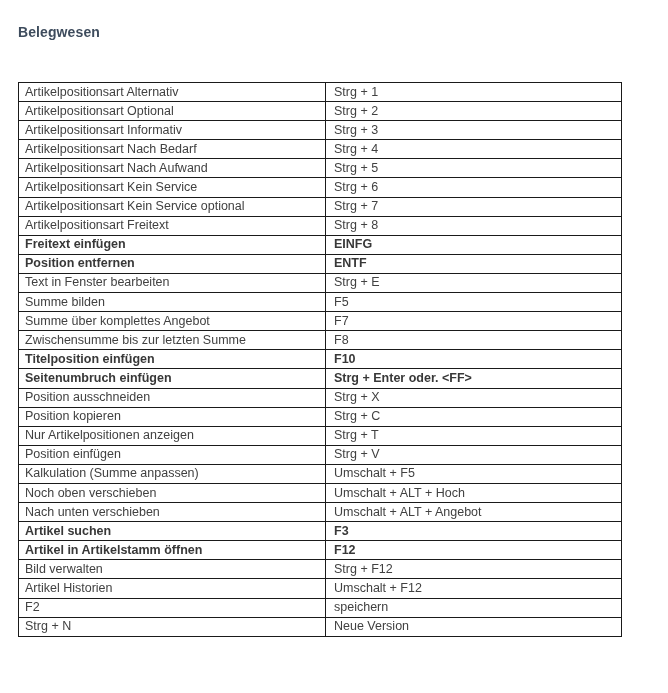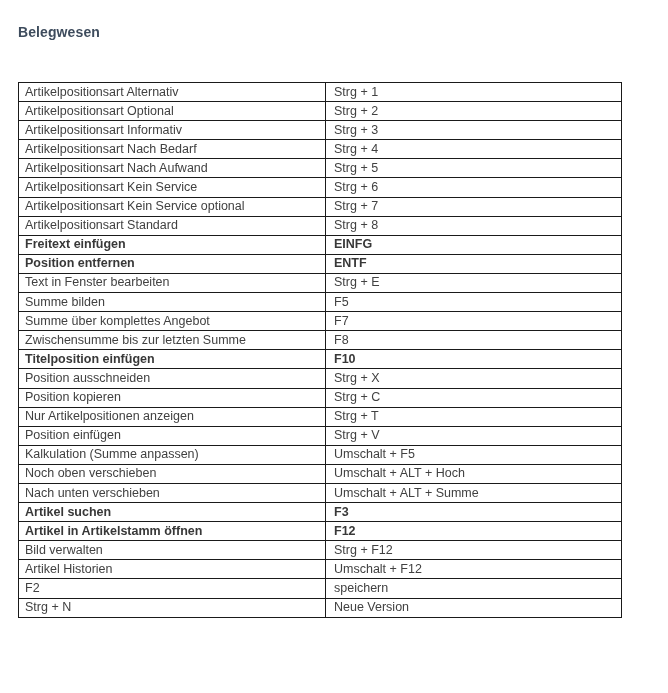--- a/index.html
+++ b/index.html
@@ -81,21 +81,21 @@
   </tr>
       <tr>
     <td class="col-action">Artikelpositionsart Kein Service</td>
     <td class="col-shortcut">Strg + 6</td>
   </tr>
       <tr>
     <td class="col-action">Artikelpositionsart Kein Service optional</td>
     <td class="col-shortcut">Strg + 7</td>
   </tr>
       <tr>
-    <td class="col-action">Artikelpositionsart Standard</td>
+    <td class="col-action">Artikelpositionsart Freitext</td>
     <td class="col-shortcut">Strg + 8</td>
   </tr>
       <tr class="bold">
     <td class="col-action">Freitext einfügen</td>
     <td class="col-shortcut">EINFG</td>
   </tr>
       <tr class="bold">
     <td class="col-action">Position entfernen</td>
     <td class="col-shortcut">ENTF</td>
   </tr>
@@ -112,20 +112,24 @@
     <td class="col-shortcut">F7</td>
   </tr>
       <tr>
     <td class="col-action">Zwischensumme bis zur letzten Summe</td>
     <td class="col-shortcut">F8</td>
   </tr>
       <tr class="bold">
     <td class="col-action">Titelposition einfügen</td>
     <td class="col-shortcut">F10</td>
   </tr>
+      <tr class="bold">
+    <td class="col-action">Seitenumbruch einfügen</td>
+    <td class="col-shortcut">Strg + Enter oder. &lt;FF&gt;</td>
+  </tr>
       <tr>
     <td class="col-action">Position ausschneiden</td>
     <td class="col-shortcut">Strg + X</td>
   </tr>
       <tr>
     <td class="col-action">Position kopieren</td>
     <td class="col-shortcut">Strg + C</td>
   </tr>
       <tr>
     <td class="col-action">Nur Artikelpositionen anzeigen</td>
@@ -138,21 +142,21 @@
       <tr>
     <td class="col-action">Kalkulation (Summe anpassen)</td>
     <td class="col-shortcut">Umschalt + F5</td>
   </tr>
       <tr>
     <td class="col-action">Noch oben verschieben</td>
     <td class="col-shortcut">Umschalt + ALT + Hoch</td>
   </tr>
       <tr>
     <td class="col-action">Nach unten verschieben</td>
-    <td class="col-shortcut">Umschalt + ALT + Summe</td>
+    <td class="col-shortcut">Umschalt + ALT + Angebot</td>
   </tr>
       <tr class="bold">
     <td class="col-action">Artikel suchen</td>
     <td class="col-shortcut">F3</td>
   </tr>
       <tr class="bold">
     <td class="col-action">Artikel in Artikelstamm öffnen</td>
     <td class="col-shortcut">F12</td>
   </tr>
       <tr>

